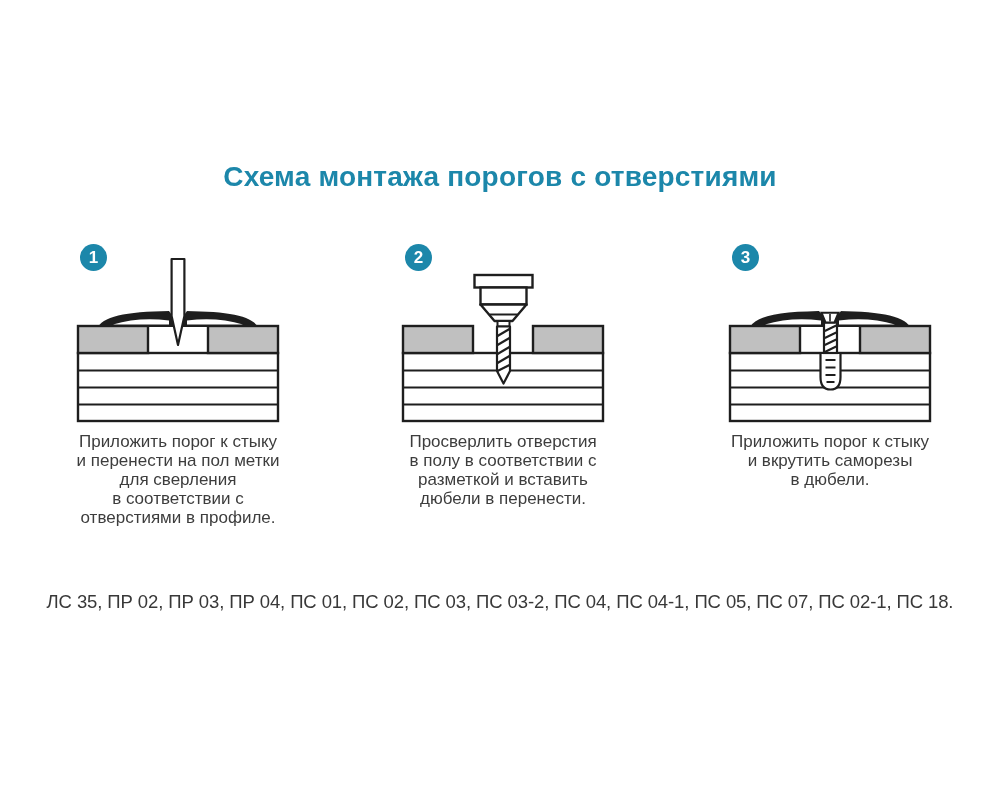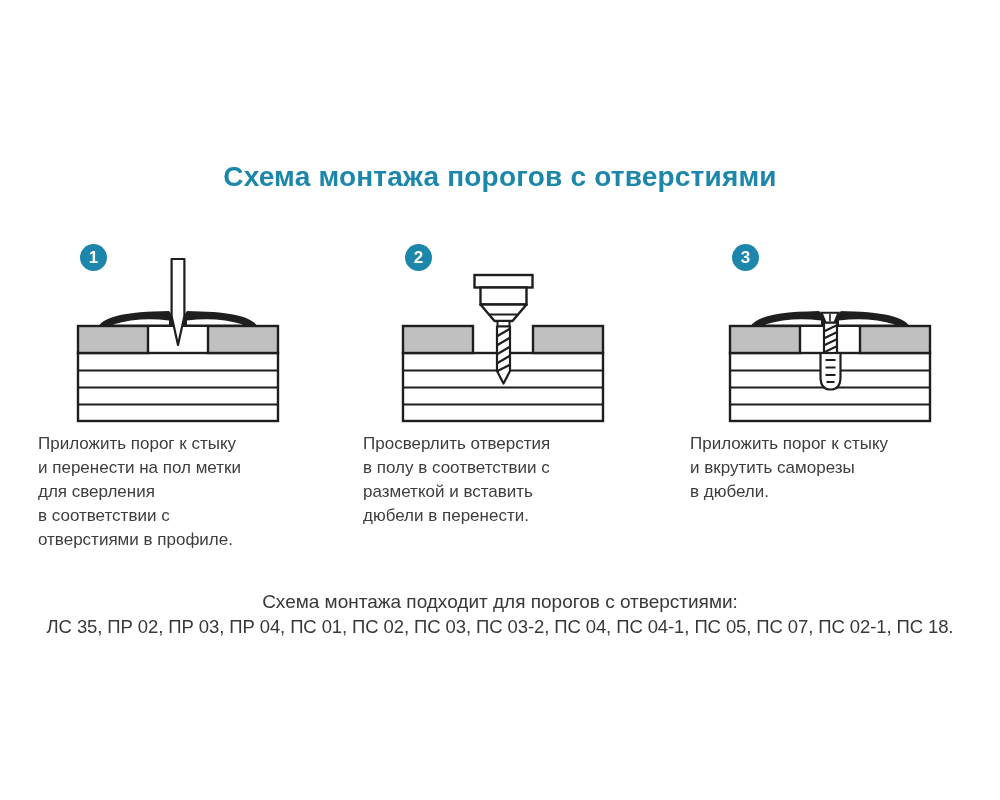--- a/index.html
+++ b/index.html
@@ -51,23 +51,24 @@
     left: 35px;
     top: 6px;
     width: 210px;
     height: 180px;
   }
   .caption {
     position: absolute;
     top: 188px;
     left: 0;
     width: 280px;
+    text-align: center;
     white-space: pre-line;
     font-size: 17px;
-    line-height: 24px;
+    line-height: 19px;
     color: #3d3d3d;
   }
   .footer {
     position: absolute;
     top: 589px;
     left: 0;
     width: 1000px;
     text-align: center;
     color: #383838;
   }
@@ -179,17 +180,16 @@
         <path d="M96.5,62.7 L113.5,62.7 L109.5,72.5 L100.5,72.5 Z" fill="#ffffff" stroke="#1e1e1e" stroke-width="2"></path>
         <line x1="105" y1="64" x2="105" y2="71.5" stroke="#1e1e1e" stroke-width="1.6"></line>
       </g>
     </svg>
     <p class="caption">Приложить порог к стыку
 и вкрутить саморезы
 в дюбели.</p>
   </div>
 
   <div class="footer">
-    <div class="footer-intro">Схема монтажа подходит для порогов с отверстиями:</div>
     <div class="footer-models">ЛС 35, ПР 02, ПР 03, ПР 04, ПС 01, ПС 02, ПС 03, ПС 03-2, ПС 04, ПС 04-1, ПС 05, ПС 07, ПС 02-1, ПС 18.</div>
   </div>
 
 </div>
 
 </body></html>

